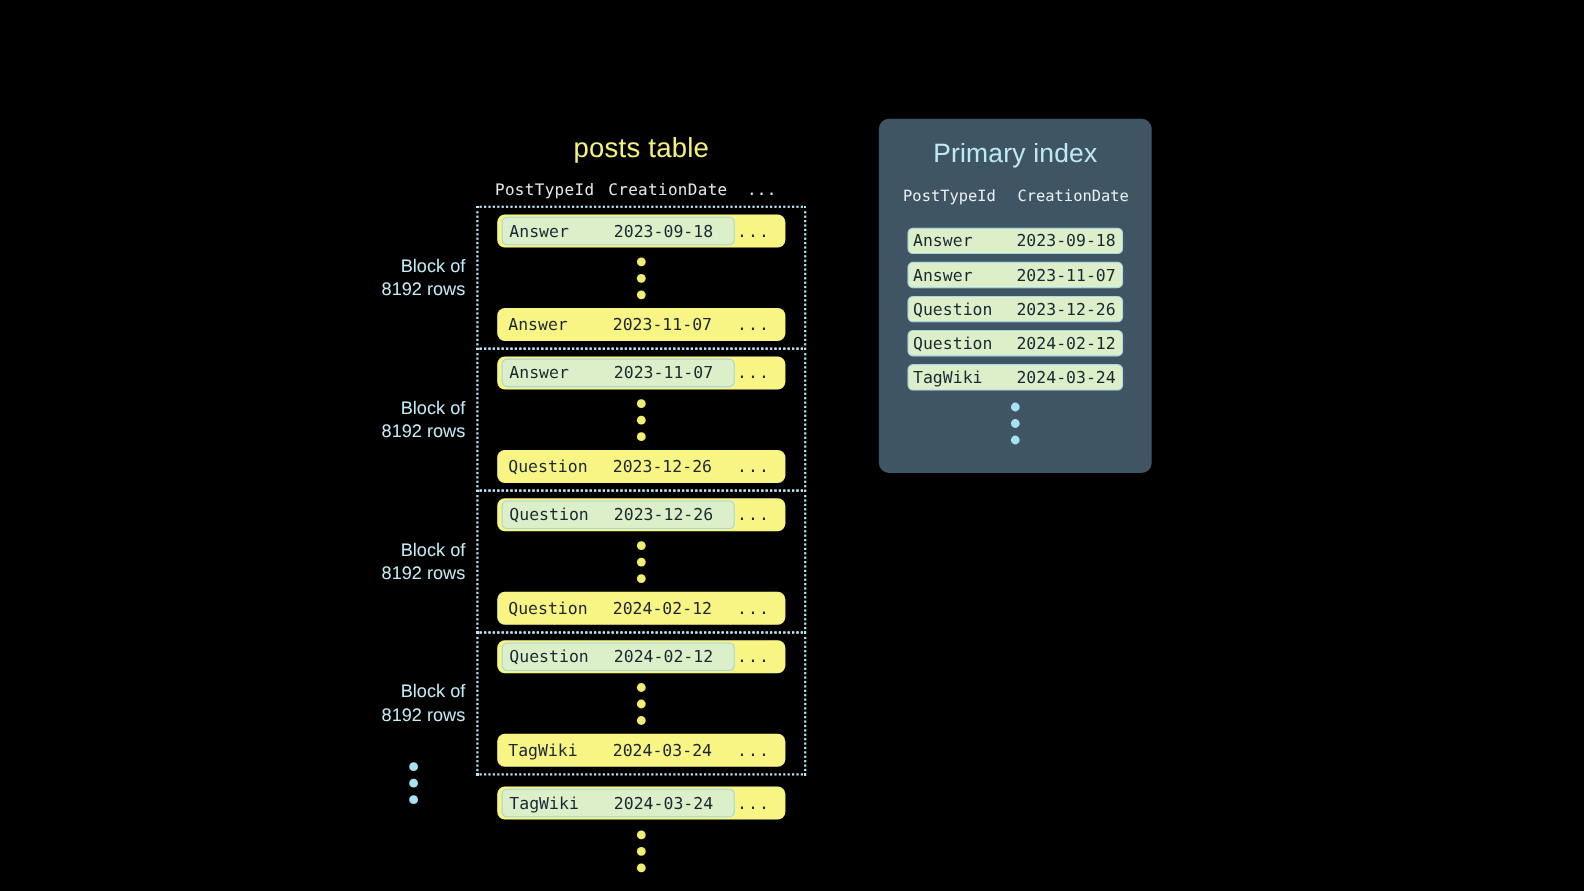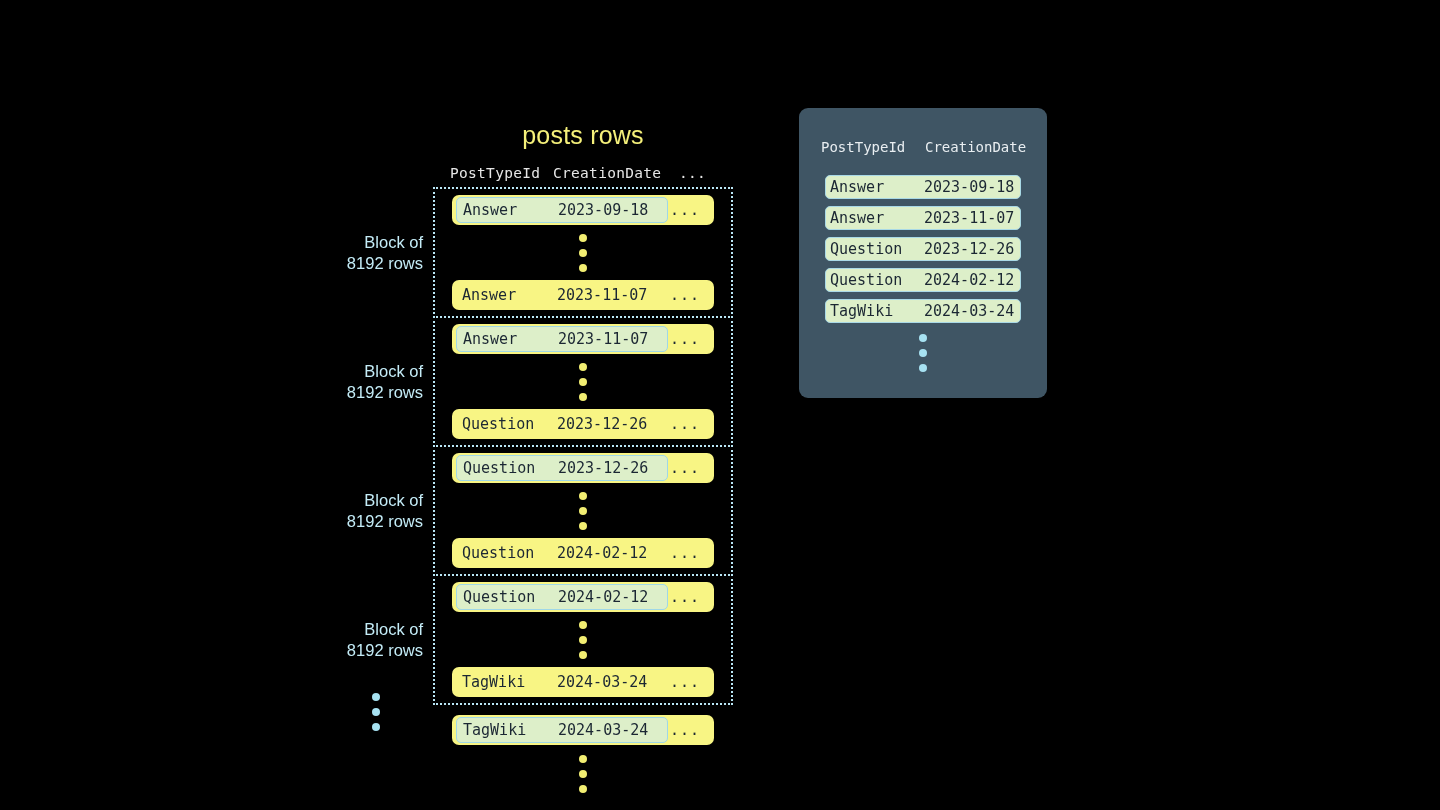--- a/index.html
+++ b/index.html
@@ -176,21 +176,21 @@
   .pi-row .c-cdate { white-space: nowrap; }
   .pi-dots { padding-top: 4px; }
 </style>
 </head>
 <body>
 
 <div id="stage">
 
   <div id="posts-table">
 
-    <div class="table-title">posts rows</div>
+    <div class="table-title">posts table</div>
 
     <div class="col-header">
       <span class="h-ptid">PostTypeId</span>
       <span class="h-cdate">CreationDate</span>
       <span class="h-ell">...</span>
     </div>
 
     <div class="block">
       <div class="block-label">Block of
 8192 rows</div>
@@ -304,20 +304,21 @@
 
   <div id="left-dots">
     <div class="vdots blue">
       <span></span>
       <span></span>
       <span></span>
     </div>
   </div>
 
   <div id="primary-index">
+    <div class="pi-title">Primary index</div>
 
     <div class="pi-header">
       <span class="h-ptid">PostTypeId</span>
       <span class="h-cdate">CreationDate</span>
     </div>
 
     <div class="pi-rows">
       <div class="pi-row">
         <span class="c-ptid">Answer</span>
         <span class="c-cdate">2023-09-18</span>

